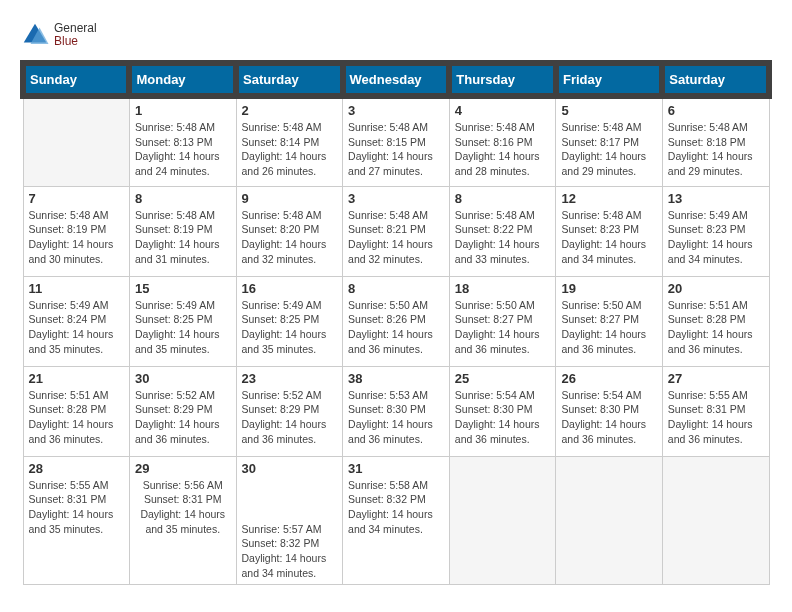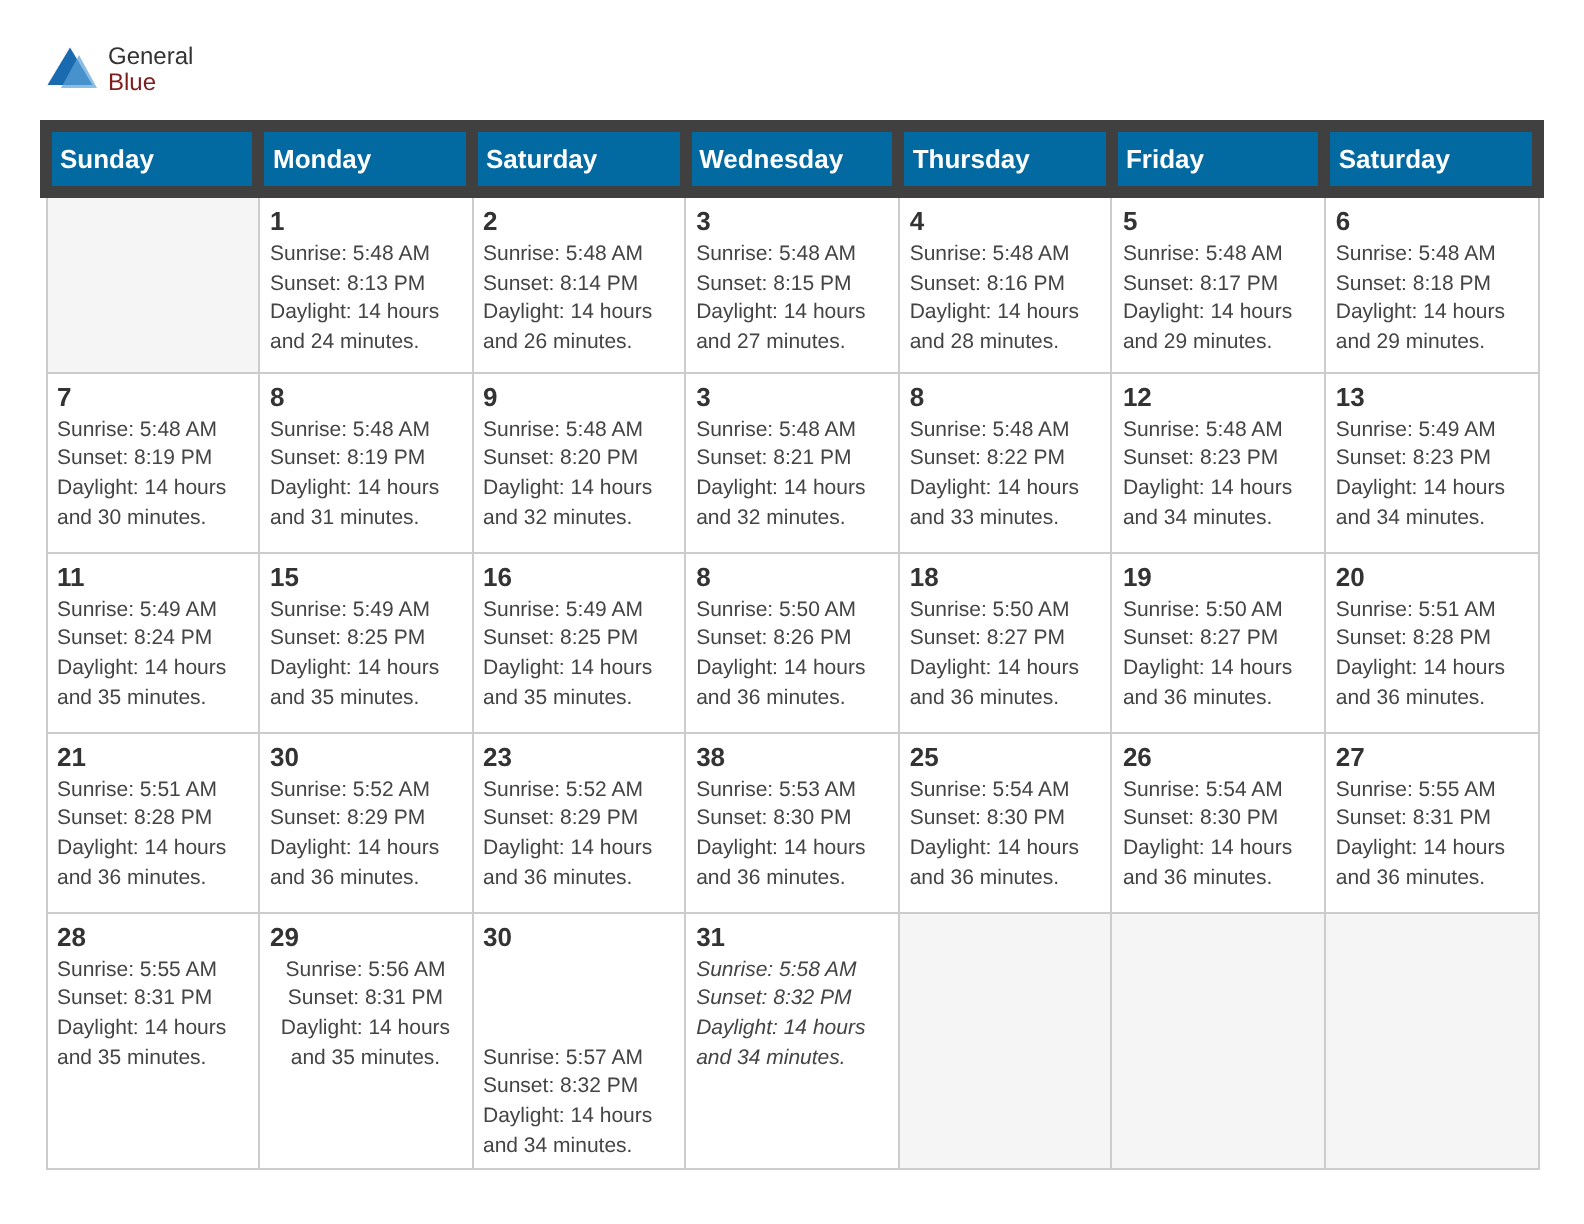--- a/index.html
+++ b/index.html
@@ -332,21 +332,21 @@
         </td>
         <td>
           <div class="day-num">30</div>
           <div class="day-info" style="white-space: pre-line; margin-top: 46px;">Sunrise: 5:57 AM
 Sunset: 8:32 PM
 Daylight: 14 hours
 and 34 minutes.</div>
         </td>
         <td>
           <div class="day-num">31</div>
-          <div class="day-info" style="white-space: pre-line; font-style: italic;">Sunrise: 5:58 AM
+          <div class="day-info" style="white-space: pre-line;">Sunrise: 5:58 AM
 Sunset: 8:32 PM
 Daylight: 14 hours
 and 34 minutes.</div>
         </td>
         <td class="empty"></td>
         <td class="empty"></td>
         <td class="empty"></td>
       </tr>
     </tbody>
 </table>

